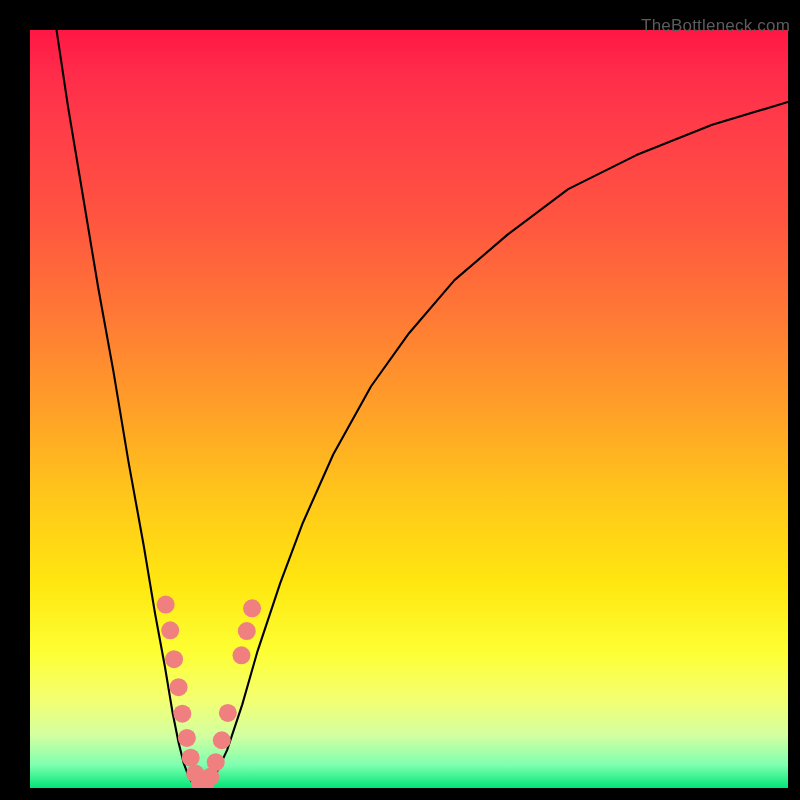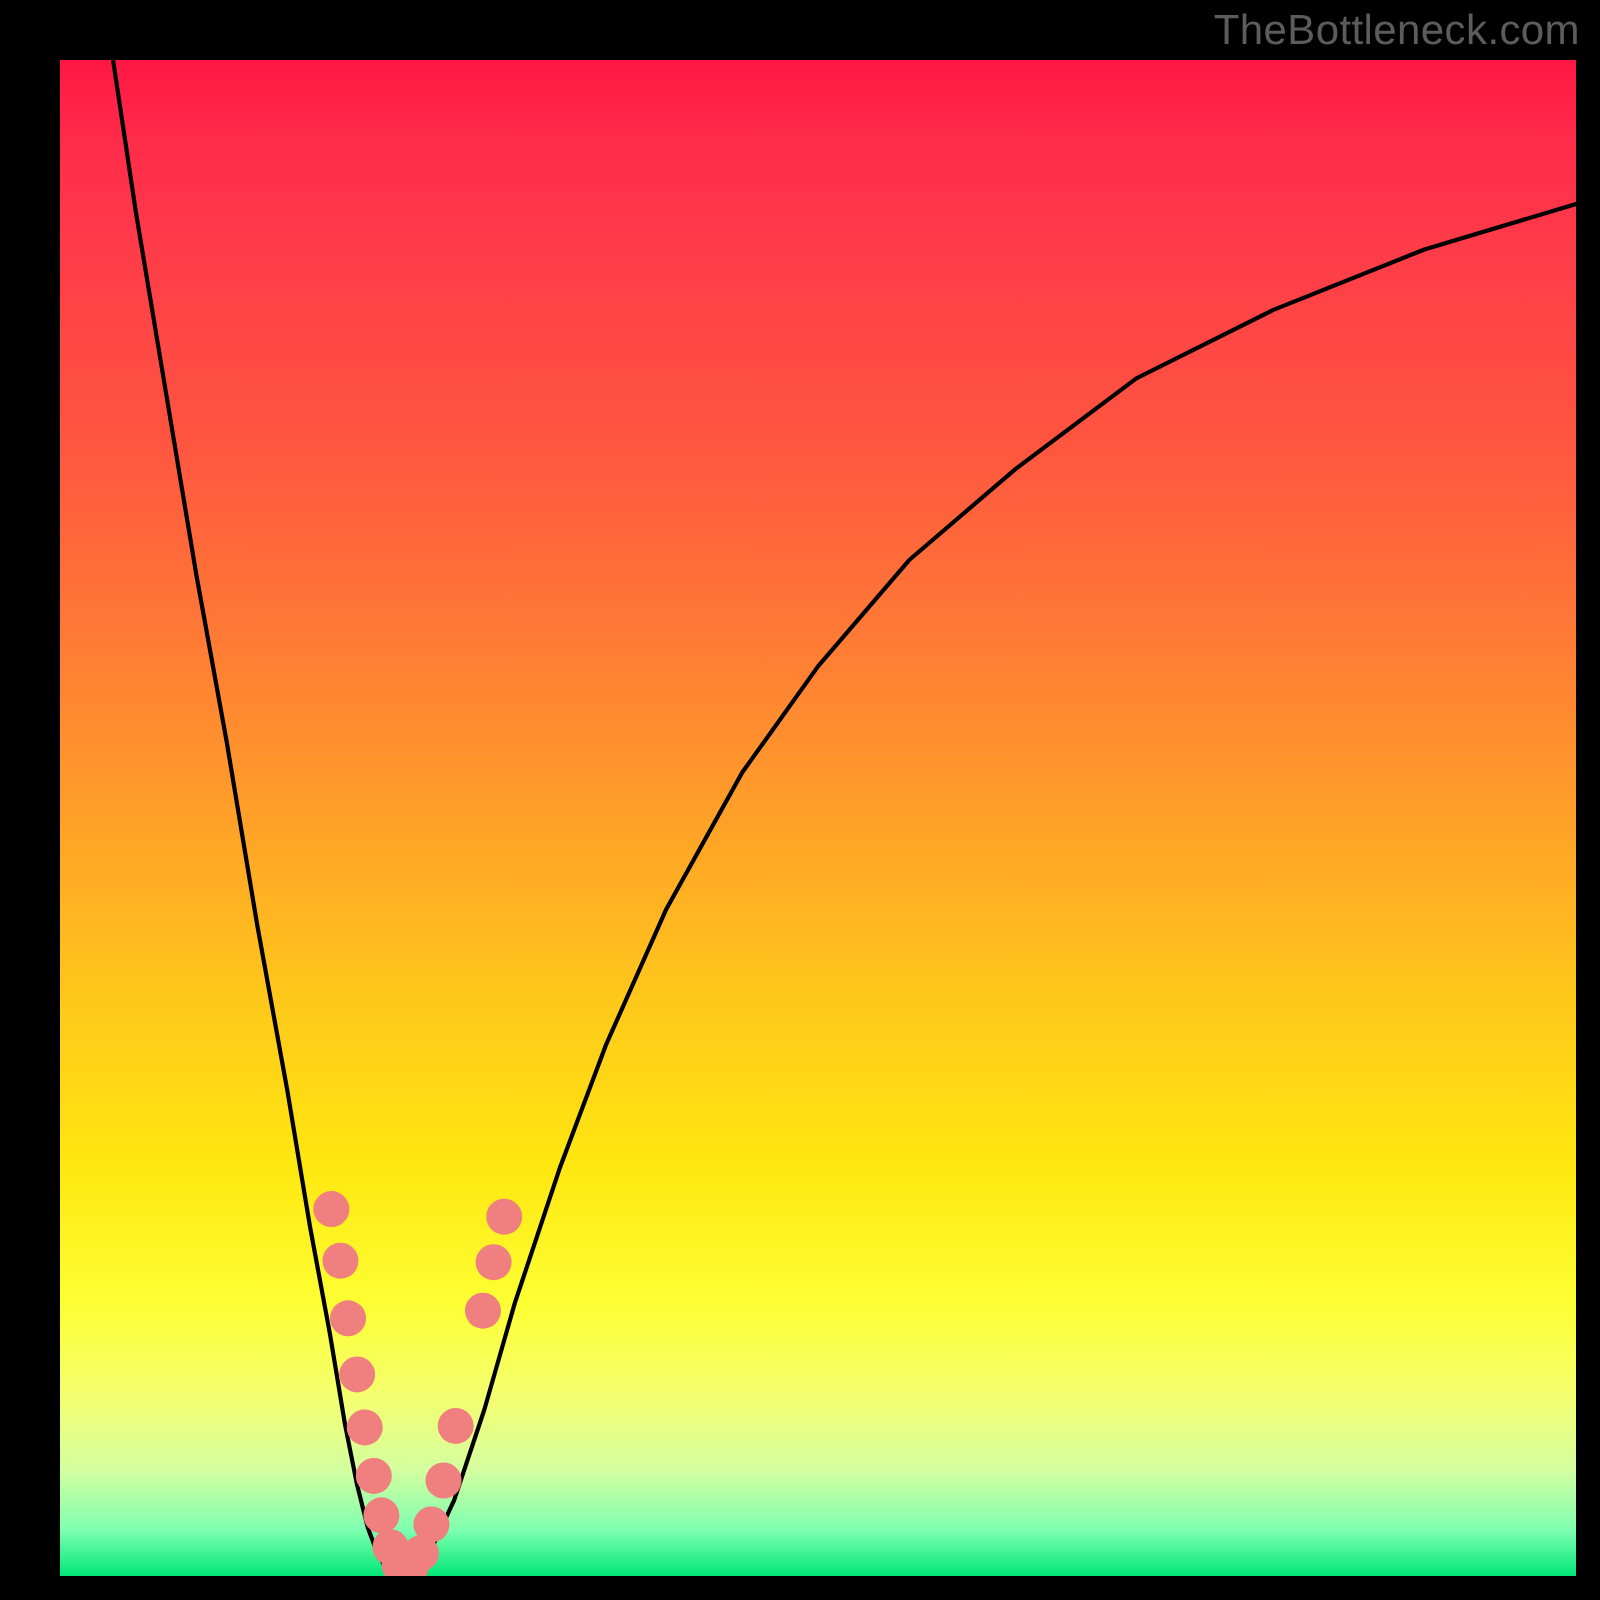--- a/index.html
+++ b/index.html
@@ -46,24 +46,24 @@
     );
   }
   svg.curve {
     position: absolute;
     left: 0; top: 0;
     width: 758px; height: 758px;
     overflow: visible;
   }
   .watermark {
     position: absolute;
-    top: 4px;
+    top: 16px;
     right: 10px;
     color: #5c5c5c;
-    font-size: 21px;
+    font-size: 17px;
     font-weight: 500;
     letter-spacing: 0.2px;
     user-select: none;
   }
 </style>
 </head>
 <body>
 
 <div class="frame">
 

